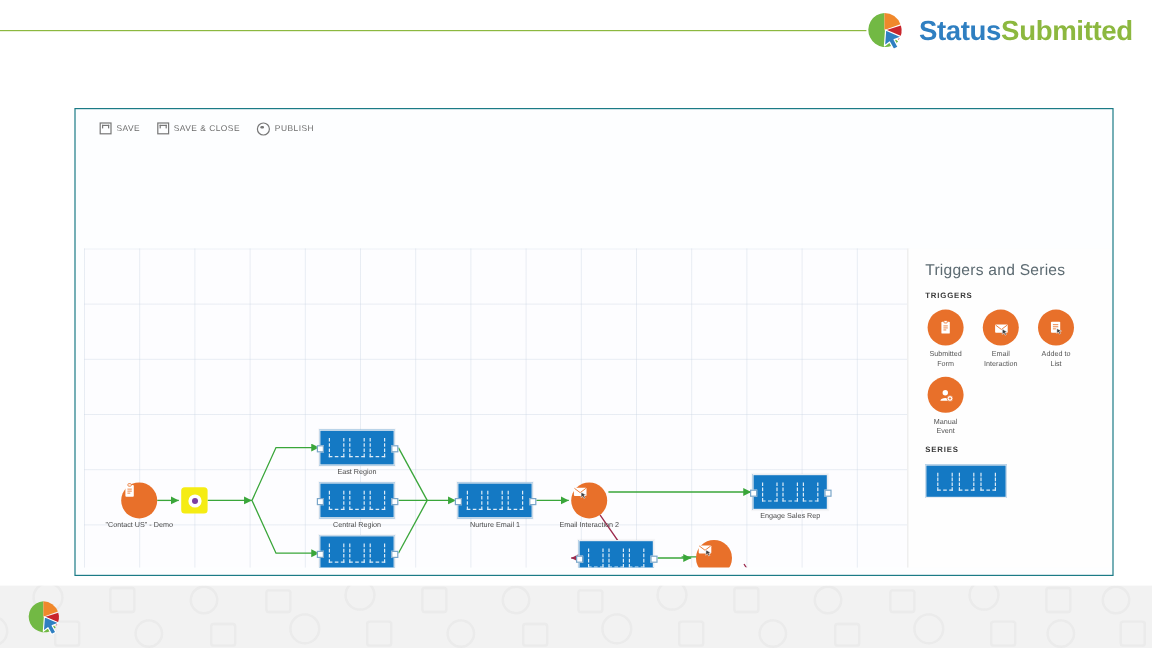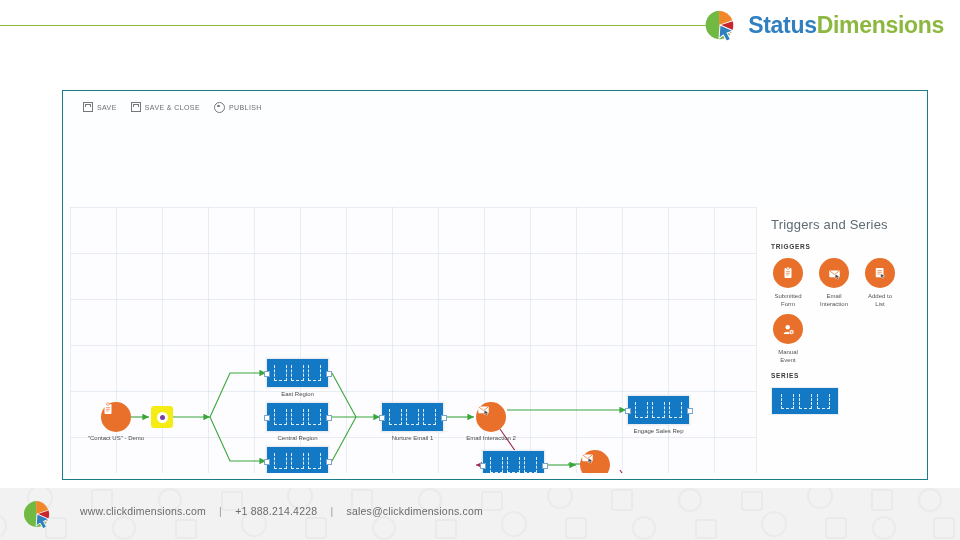--- a/index.html
+++ b/index.html
@@ -106,21 +106,21 @@
   <div class="top-rule"></div>
   <div class="brand">
     <div class="brand-logo">
       <svg viewBox="0 0 44 40" width="42" height="38">
         <path d="M21 5 A15 15 0 1 0 33 30 L21 20 Z" fill="#72b944"></path>
         <path d="M21 5 A15 15 0 0 1 35 15 L21 20 Z" fill="#f0882b"></path>
         <path d="M35.4 16 A15 15 0 0 1 33.6 28.5 L21.5 20.5 Z" fill="#c9252c"></path>
         <path d="M22 20 L36 26 L29.5 28.5 L33 35 L29 37 L25.5 30.5 L21 34 Z" fill="#2f7fc1" stroke="#ffffff" stroke-width="1.1" stroke-linejoin="round"></path>
       </svg>
     </div>
-    <div class="brand-word"><span class="bw-click">Status</span><span class="bw-dim">Dimensions</span></div>
+    <div class="brand-word"><span class="bw-click">Status</span><span class="bw-dim">Submitted</span></div>
   </div>
 
   <div class="shot">
 
     <div class="cmdbar">
       <div class="cmd">
         <span class="ico-sq"></span>
         <span>SAVE</span>
       </div>
       <div class="cmd">
@@ -397,22 +397,15 @@
       </g>
     </svg>
     <div class="foot-logo">
       <svg viewBox="0 0 44 40" width="38" height="36">
         <path d="M21 5 A15 15 0 1 0 33 30 L21 20 Z" fill="#72b944"></path>
         <path d="M21 5 A15 15 0 0 1 35 15 L21 20 Z" fill="#f0882b"></path>
         <path d="M35.4 16 A15 15 0 0 1 33.6 28.5 L21.5 20.5 Z" fill="#c9252c"></path>
         <path d="M22 20 L36 26 L29.5 28.5 L33 35 L29 37 L25.5 30.5 L21 34 Z" fill="#2f7fc1" stroke="#ffffff" stroke-width="1.1" stroke-linejoin="round"></path>
       </svg>
     </div>
-    <div class="foot-txt">
-      <span>www.clickdimensions.com</span>
-      <span class="sep">|</span>
-      <span>+1 888.214.4228</span>
-      <span class="sep">|</span>
-      <span>sales@clickdimensions.com</span>
-    </div>
   </div>
 
 </div>
 
 </body></html>

